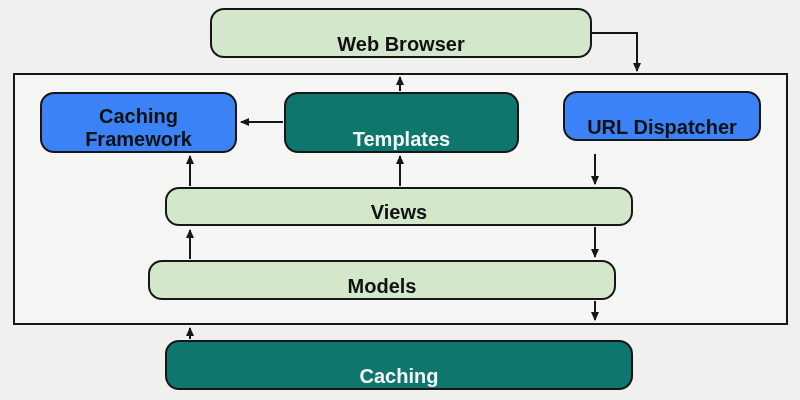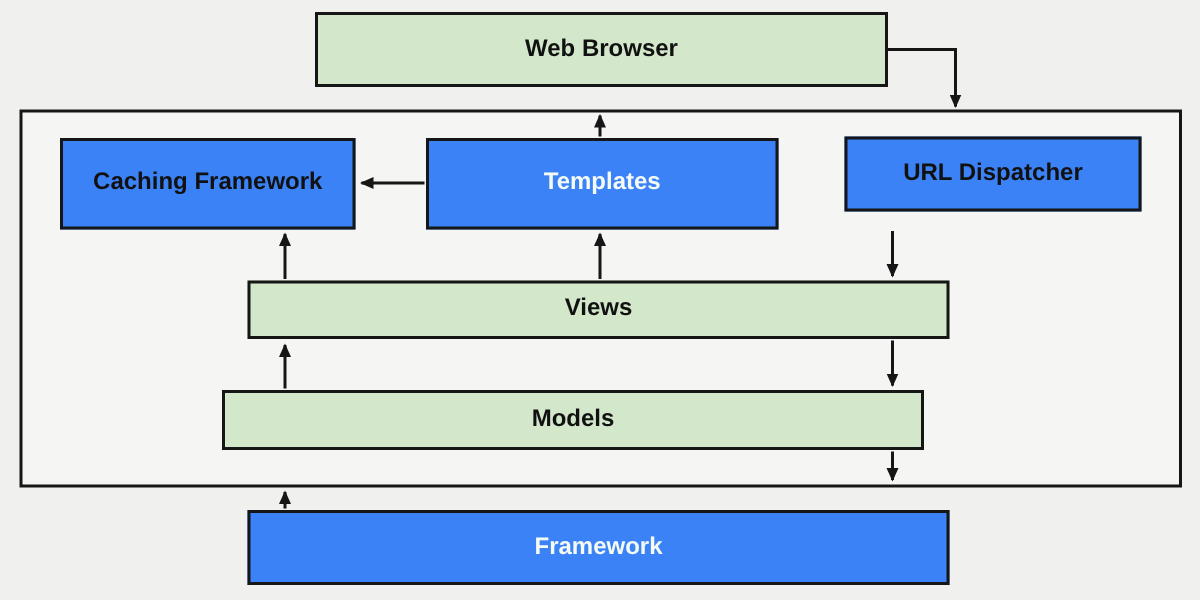--- a/index.html
+++ b/index.html
@@ -25,33 +25,33 @@
     pointer-events: none;
   }
   .arrow-layer polyline {
     fill: none;
     stroke: #161616;
     stroke-width: 2;
   }
   .node {
     position: absolute;
     display: flex;
-    align-items: center;
+    align-items: flex-end;
     justify-content: center;
     text-align: center;
     box-sizing: border-box;
     border: 2px solid #161616;
-    border-radius: 0;
+    border-radius: 14px;
     font-weight: 700;
-    font-size: 16px;
+    font-size: 20px;
     line-height: 1.15;
     color: #111111;
   }
   .green-light { background: #d3e7cb; }
-  .green-dark  { background: #3b82f6; color: #f4faf4; }
+  .green-dark  { background: #0f766e; color: #f4faf4; }
   .lavender    { background: #3b82f6; }
 
   .node-web-browser     { left: 210px; top: 8px;   width: 382px; height: 50px; }
   .node-caching         { left: 40px;  top: 92px;  width: 197px; height: 61px; padding: 0 14px; }
   .node-templates       { left: 284px; top: 92px;  width: 235px; height: 61px; }
   .node-url-dispatcher  { left: 563px; top: 91px;  width: 198px; height: 50px; }
   .node-views           { left: 165px; top: 187px; width: 468px; height: 39px; }
   .node-models          { left: 148px; top: 260px; width: 468px; height: 40px; }
   .node-database        { left: 165px; top: 340px; width: 468px; height: 50px; }
 </style>
@@ -98,16 +98,16 @@
 
   <div class="node green-light node-views">
     <span>Views</span>
   </div>
 
   <div class="node green-light node-models">
     <span>Models</span>
   </div>
 
   <div class="node green-dark node-database">
-    <span>Framework</span>
+    <span>Caching</span>
   </div>
 
 </div>
 
 </body></html>

